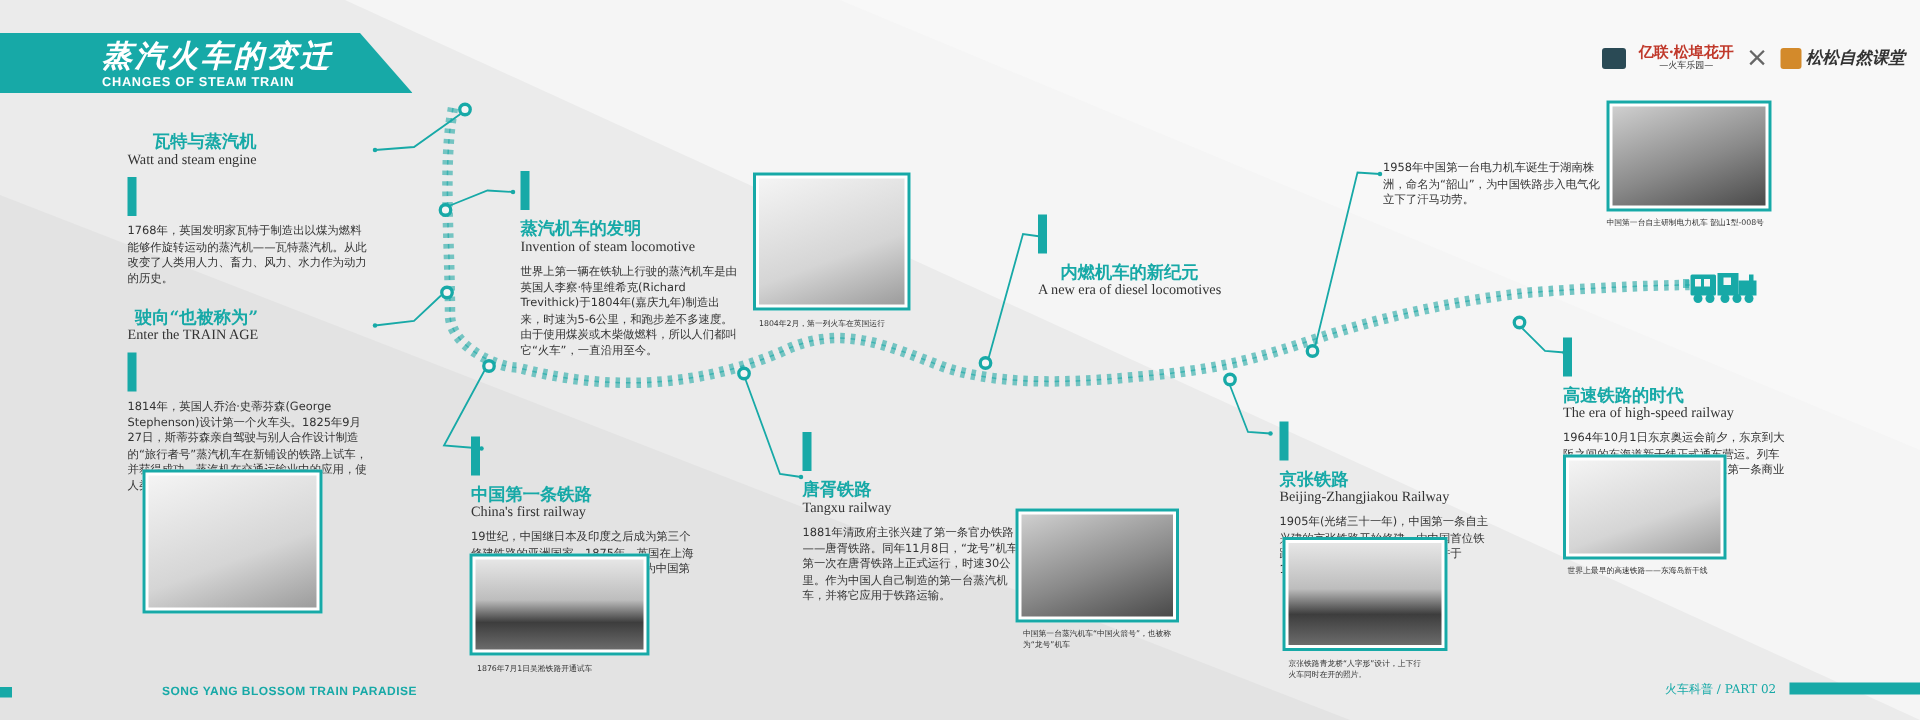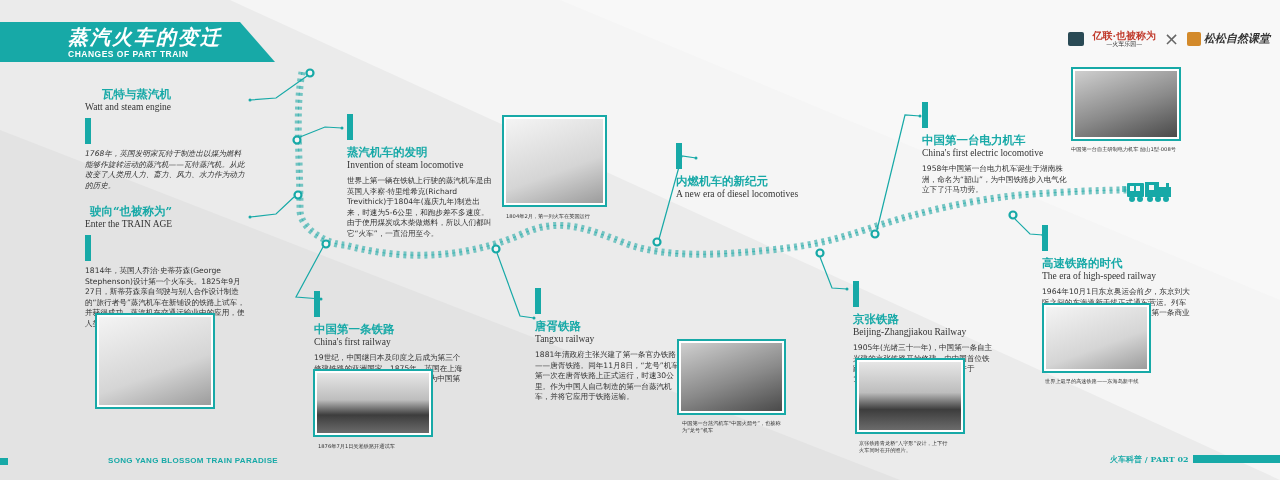--- a/index.html
+++ b/index.html
@@ -23,41 +23,41 @@
   .card .body { font-size: 7.6px; color: #333; line-height: 10.6px; margin-top: 5px; }
   .card.right-align .title-row { justify-content: flex-end; }
   .card.right-align .titles { text-align: right; }
   .photo { position: absolute; border: 2px solid #17a9a7; background: #fff; padding: 2px; }
   .photo .img { width: 100%; height: 100%; background: linear-gradient(160deg,#cfcfcf,#8a8a8a 55%,#4a4a4a); position: relative; overflow: hidden; }
   .photo .img.light { background: linear-gradient(160deg,#f4f4f4,#d5d5d5 60%,#9c9c9c); }
   .photo .img.mid { background: linear-gradient(180deg,#e6e6e6 0%,#bdbdbd 45%,#3d3d3d 70%,#6b6b6b 100%); }
   .caption { position: absolute; font-size: 5.2px; color: #333; line-height: 7px; }
   .footer-left { position: absolute; left: 0; top: 458px; width: 8px; height: 7px; background: #17a9a7; }
   .footer-en { position: absolute; left: 108px; top: 456px; color: #17a9a7; font-family: "Liberation Sans", sans-serif; font-size: 8px; font-weight: bold; letter-spacing: 0.3px; }
-  .footer-right { position: absolute; left: 1110px; top: 454px; color: #17a9a7; font-family: "DejaVu Serif", serif; font-size: 8px; font-weight: bold; }
+  .footer-right { position: absolute; left: 1110px; top: 454px; color: #17a9a7; font-family: "DejaVu Serif", serif; font-size: 8px; font-weight: normal; }
   .footer-bar { position: absolute; left: 1193px; top: 455px; width: 87px; height: 8px; background: #17a9a7; }
   svg.track { position: absolute; left: 0; top: 0; }
   .loco { position: absolute; left: 1122px; top: 180px; }
 </style>
 </head>
 <body>
 
 <svg class="bg-tri" width="1280" height="480" style="position:absolute;left:0;top:0;">
   <polygon points="0,0 230,0 1280,480 0,480" fill="#ebebeb"></polygon>
   <polygon points="0,130 0,480 900,480" fill="#e3e3e3"></polygon>
   <polygon points="560,0 1280,0 1280,300" fill="#f8f8f8"></polygon>
 </svg>
 
 <div class="banner"></div>
 <div class="banner-cn">蒸汽火车的变迁</div>
-<div class="banner-en">CHANGES OF PART TRAIN</div>
+<div class="banner-en">CHANGES OF STEAM TRAIN</div>
 
 <div class="logos">
   <div class="train-ico"></div>
-  <div class="logo1"><span>亿联·也被称为</span><small>—火车乐园—</small></div>
+  <div class="logo1"><span>亿联·松埠花开</span><small>—火车乐园—</small></div>
   <div class="logo-x">×</div>
   <div class="logo2">
       <span class="box"></span>
       <span>松松自然课堂</span>
     </div>
 </div>
 
 <svg class="track" width="1280" height="480">
   <defs>
     <pattern id="ties" patternUnits="userSpaceOnUse" width="14" height="6">
@@ -122,21 +122,21 @@
 </svg>
 
 <div class="card right-align" style="left:85px;top:87px;width:160px;">
   <div class="title-row">
     <div class="titles">
       <div class="t-cn">瓦特与蒸汽机</div>
       <div class="t-en">Watt and steam engine</div>
     </div>
     <div class="bar"></div>
   </div>
-  <div class="body" style="font-style:italic;">1768年，英国发明家瓦特于制造出以煤为燃料能够作旋转运动的蒸汽机——瓦特蒸汽机。从此改变了人类用人力、畜力、风力、水力作为动力的历史。</div>
+  <div class="body" style="">1768年，英国发明家瓦特于制造出以煤为燃料能够作旋转运动的蒸汽机——瓦特蒸汽机。从此改变了人类用人力、畜力、风力、水力作为动力的历史。</div>
 </div>
 
 <div class="card right-align" style="left:85px;top:204px;width:160px;">
   <div class="title-row">
     <div class="titles">
       <div class="t-cn">驶向“也被称为”</div>
       <div class="t-en">Enter the TRAIN AGE</div>
     </div>
     <div class="bar"></div>
   </div>
@@ -184,21 +184,21 @@
       <div class="t-en">Tangxu railway</div>
     </div>
   </div>
   <div class="body">1881年清政府主张兴建了第一条官办铁路——唐胥铁路。同年11月8日，“龙号”机车第一次在唐胥铁路上正式运行，时速30公里。作为中国人自己制造的第一台蒸汽机车，并将它应用于铁路运输。</div>
 </div>
 <div class="photo" style="left:677px;top:339px;width:109px;height:76px;">
     <div class="img"></div>
   </div>
 <div class="caption" style="left:682px;top:420px;width:100px;">中国第一台蒸汽机车“中国火箭号”，也被称为“龙号”机车</div>
 
-<div class="card" style="left:676px;top:143px;width:150px;">
+<div class="card" style="left:692px;top:143px;width:150px;text-align:center;">
   <div class="title-row">
     <div class="bar"></div>
     <div class="titles">
       <div class="t-cn">内燃机车的新纪元</div>
       <div class="t-en">A new era of diesel locomotives</div>
     </div>
   </div>
 </div>
 
 <div class="card" style="left:853px;top:281px;width:140px;">
@@ -210,27 +210,20 @@
     </div>
   </div>
   <div class="body">1905年(光绪三十一年)，中国第一条自主兴建的京张铁路开始修建，由中国首位铁路工程师詹天佑出任总工程师，并于1909年通车。</div>
 </div>
 <div class="photo" style="left:855px;top:358px;width:110px;height:76px;">
     <div class="img mid"></div>
   </div>
 <div class="caption" style="left:859px;top:440px;width:90px;">京张铁路青龙桥“人字形”设计，上下行火车同时在开的照片。</div>
 
 <div class="card" style="left:922px;top:102px;width:145px;">
-  <div class="title-row">
-    <div class="bar"></div>
-    <div class="titles">
-      <div class="t-cn">中国第一台电力机车</div>
-      <div class="t-en">China's first electric locomotive</div>
-    </div>
-  </div>
   <div class="body">1958年中国第一台电力机车诞生于湖南株洲，命名为“韶山”，为中国铁路步入电气化立下了汗马功劳。</div>
 </div>
 <div class="photo" style="left:1071px;top:67px;width:110px;height:74px;">
     <div class="img"></div>
   </div>
 <div class="caption" style="left:1071px;top:146px;">中国第一台自主研制电力机车 韶山1型-008号</div>
 
 <div class="card" style="left:1042px;top:225px;width:150px;">
   <div class="title-row">
     <div class="bar"></div>

